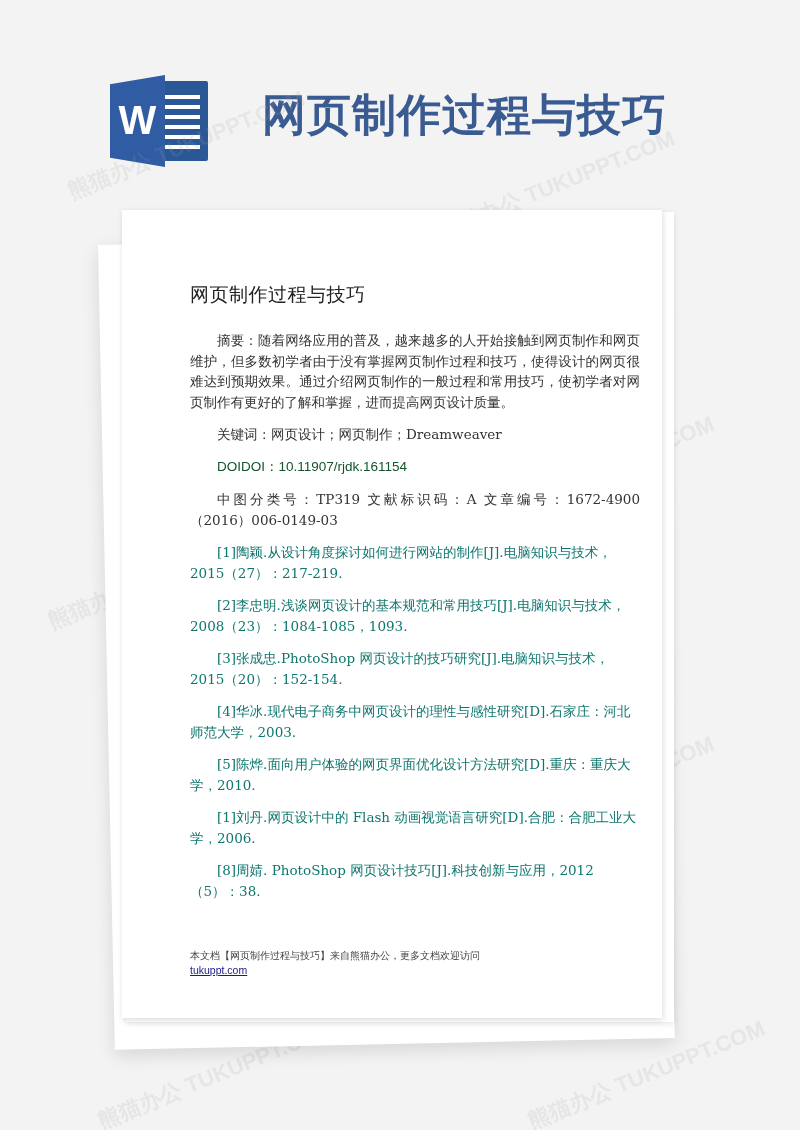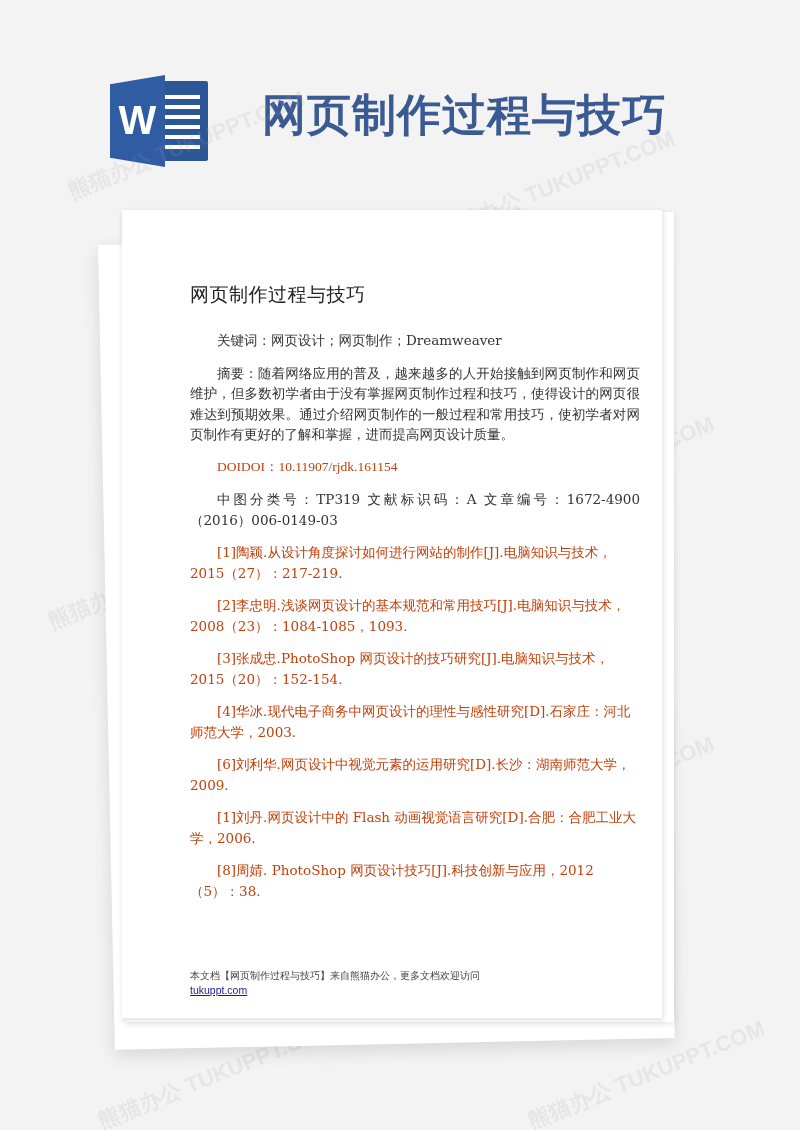--- a/index.html
+++ b/index.html
@@ -115,34 +115,34 @@
     }
     .para {
       font-size: 13.5px;
       line-height: 20.5px;
       text-indent: 27px;
       color: #333333;
       margin-bottom: 12px;
       text-align: justify;
     }
     .sans {
-      font-family: Liberation Serif, serif;
-      color: #c2410c;
+      font-family: Liberation Sans, sans-serif;
+      color: #14532d;
     }
     .ref {
       font-size: 13.5px;
       line-height: 20.5px;
       text-indent: 27px;
-      color: #c2410c;
+      color: #0f766e;
       margin-bottom: 12px;
     }
     .footer-note {
       position: absolute;
       left: 190px;
-      top: 969px;
+      top: 949px;
       font-size: 10px;
       color: #444444;
       line-height: 14px;
     }
     .footer-link {
       display: block;
       color: #1a1a8c;
       text-decoration: underline;
       font-family: "Liberation Sans", sans-serif;
       font-size: 10.5px;
@@ -184,29 +184,29 @@
   <div class="watermark" style="left:560px;top:760px;">TUKUPPT.COM</div>
   <div class="watermark" style="left:90px;top:1060px;">熊猫办公 TUKUPPT.COM</div>
   <div class="watermark" style="left:520px;top:1060px;">熊猫办公 TUKUPPT.COM</div>
 
   <div class="paper-back"></div>
   <div class="paper-mid"></div>
   <div class="paper"></div>
 
   <div class="content">
     <div class="doc-title">网页制作过程与技巧</div>
+    <p class="para">摘要：随着网络应用的普及，越来越多的人开始接触到网页制作和网页维护，但多数初学者由于没有掌握网页制作过程和技巧，使得设计的网页很难达到预期效果。通过介绍网页制作的一般过程和常用技巧，使初学者对网页制作有更好的了解和掌握，进而提高网页设计质量。</p>
     <p class="para">关键词：网页设计；网页制作；Dreamweaver</p>
-    <p class="para">摘要：随着网络应用的普及，越来越多的人开始接触到网页制作和网页维护，但多数初学者由于没有掌握网页制作过程和技巧，使得设计的网页很难达到预期效果。通过介绍网页制作的一般过程和常用技巧，使初学者对网页制作有更好的了解和掌握，进而提高网页设计质量。</p>
     <p class="para sans">DOIDOI：10.11907/rjdk.161154</p>
     <p class="para">中图分类号：TP319 文献标识码：A 文章编号：1672-4900（2016）006-0149-03</p>
     <p class="ref">[1]陶颖.从设计角度探讨如何进行网站的制作[J].电脑知识与技术，2015（27）：217-219.</p>
     <p class="ref">[2]李忠明.浅谈网页设计的基本规范和常用技巧[J].电脑知识与技术，2008（23）：1084-1085，1093.</p>
     <p class="ref">[3]张成忠.PhotoShop 网页设计的技巧研究[J].电脑知识与技术，2015（20）：152-154.</p>
     <p class="ref">[4]华冰.现代电子商务中网页设计的理性与感性研究[D].石家庄：河北师范大学，2003.</p>
-    <p class="ref">[6]刘利华.网页设计中视觉元素的运用研究[D].长沙：湖南师范大学，2009.</p>
+    <p class="ref">[5]陈烨.面向用户体验的网页界面优化设计方法研究[D].重庆：重庆大学，2010.</p>
     <p class="ref">[1]刘丹.网页设计中的 Flash 动画视觉语言研究[D].合肥：合肥工业大学，2006.</p>
     <p class="ref">[8]周婧. PhotoShop 网页设计技巧[J].科技创新与应用，2012（5）：38.</p>
   </div>
 
   <div class="footer-note">
     <span>本文档【网页制作过程与技巧】来自熊猫办公，更多文档欢迎访问</span>
     <a class="footer-link">tukuppt.com</a>
   </div>
 
 </div>

